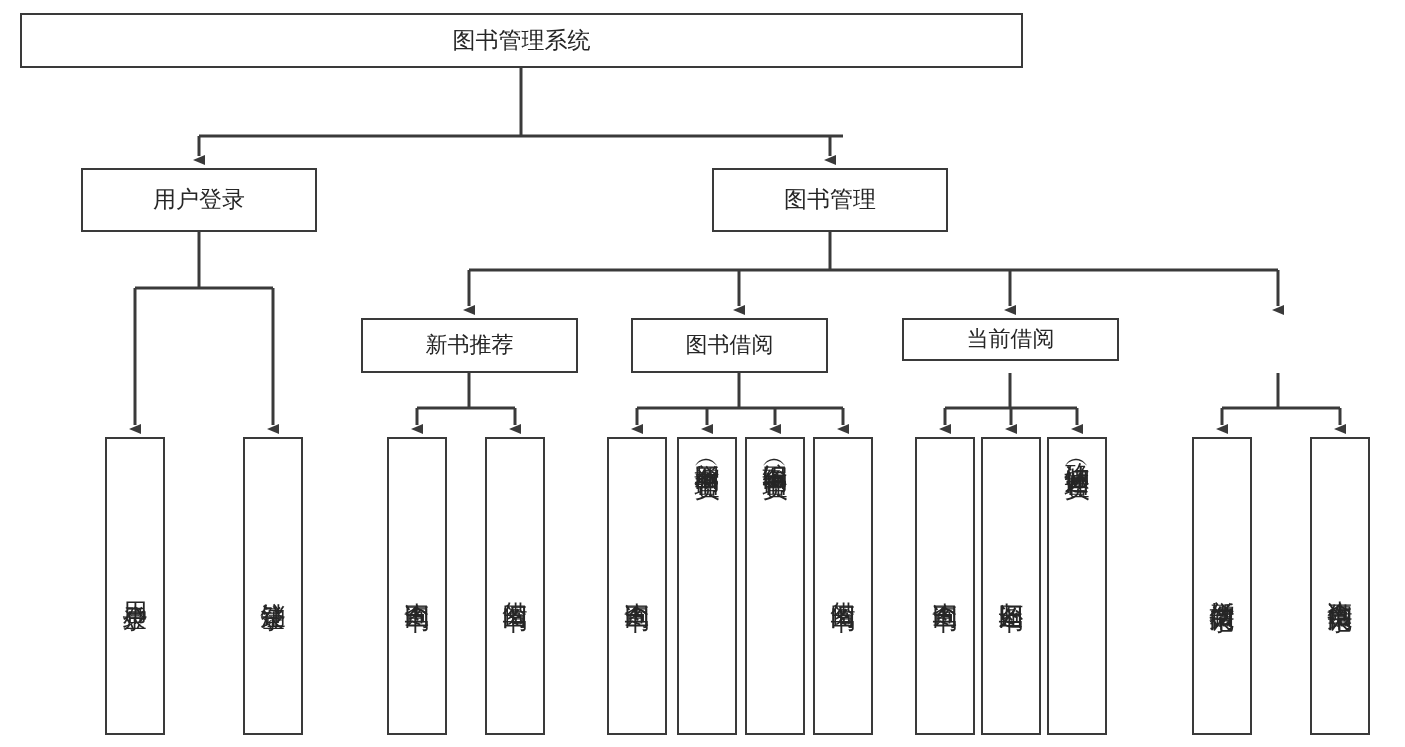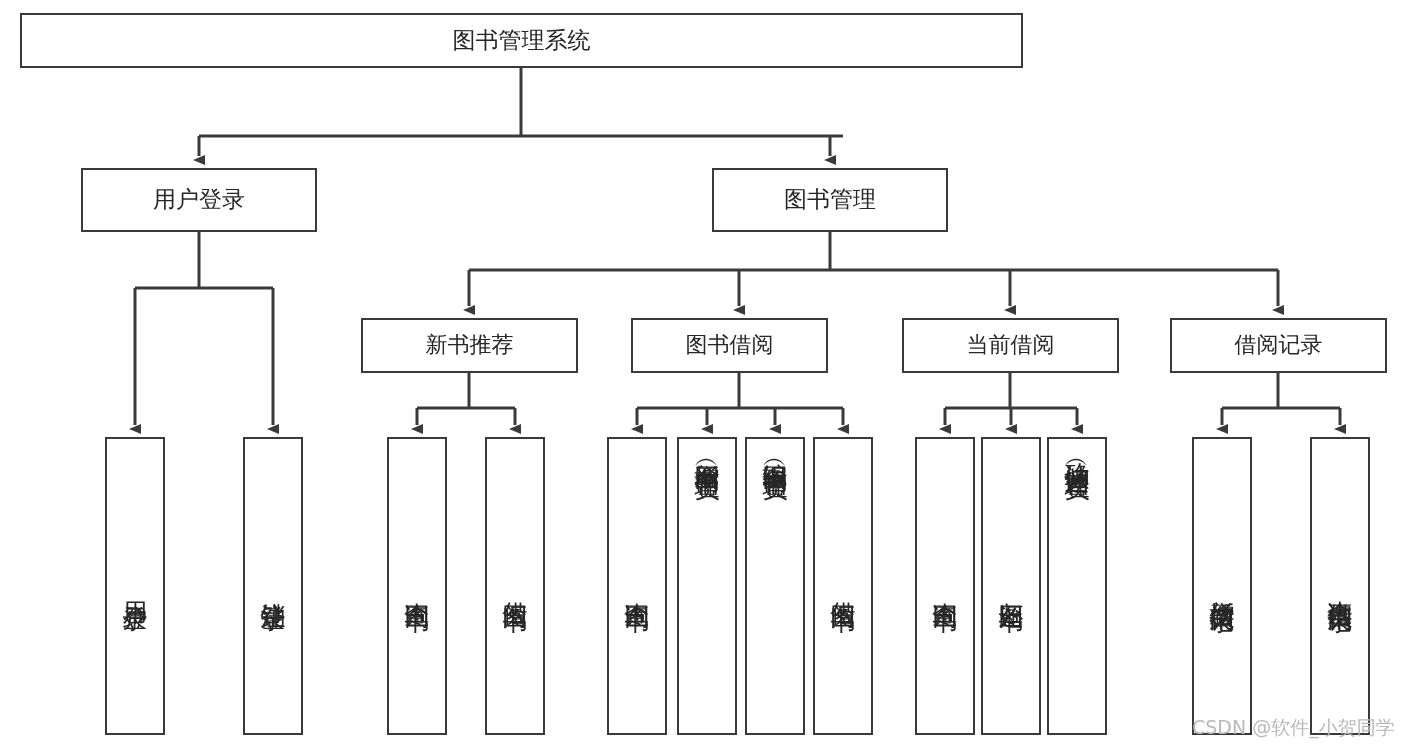--- a/index.html
+++ b/index.html
@@ -133,25 +133,22 @@
   <div class="node node-l2" style="left:361px; top:318px; width:217px; height:55px;">
     <span class="label">新书推荐</span>
   </div>
 
   <div class="node node-l1" style="left:712px; top:168px; width:236px; height:64px;">
     <span class="label">图书管理</span>
   </div>
   <div class="node node-l2" style="left:631px; top:318px; width:197px; height:55px;">
     <span class="label">图书借阅</span>
   </div>
-  <div class="node node-l2" style="left:902px; top:318px; width:217px; height:55px;">
+  <div class="node node-l2" style="left:902px; top:318px; width:217px; height:43px;">
     <span class="label">当前借阅</span>
-  </div>
-  <div class="node node-l2" style="left:1170px; top:318px; width:217px; height:55px;">
-    <span class="label">借阅记录</span>
   </div>
 
   <div class="node node-leaf leaf-mid" style="left:105px; top:437px; width:60px; height:298px;">
     <span class="label">用户登录</span>
   </div>
   <div class="node node-leaf leaf-mid" style="left:243px; top:437px; width:60px; height:298px;">
     <span class="label">注销登录</span>
   </div>
 
   <div class="node node-leaf leaf-mid" style="left:387px; top:437px; width:60px; height:298px;">
@@ -184,15 +181,14 @@
     <span class="label">确认归还（管理员）</span>
   </div>
 
   <div class="node node-leaf leaf-mid" style="left:1192px; top:437px; width:60px; height:298px;">
     <span class="label">新增借阅记录</span>
   </div>
   <div class="node node-leaf leaf-mid" style="left:1310px; top:437px; width:60px; height:298px;">
     <span class="label">查询借阅记录</span>
   </div>
 
-  <div class="watermark" style="left:1192px; top:715px;">CSDN @软件_小贺同学</div>
 
 </div>
 
 </body></html>

